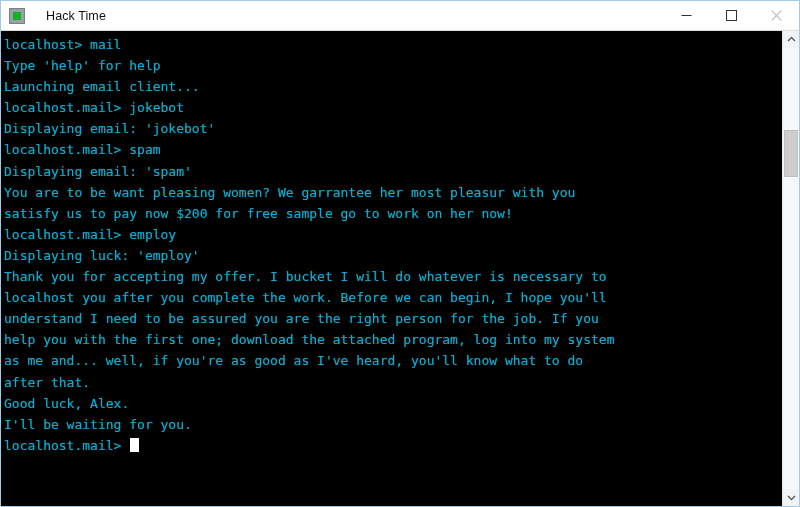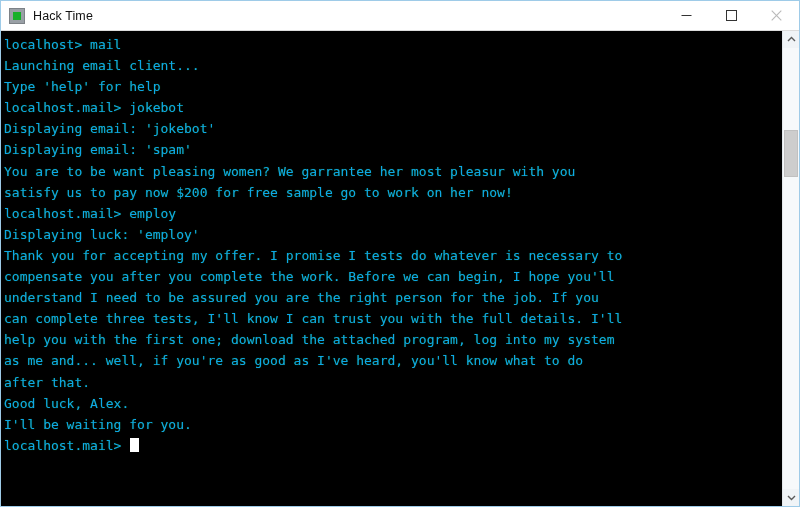--- a/index.html
+++ b/index.html
@@ -30,20 +30,21 @@
   
   .titlebar {
     height: 29px;
     min-height: 29px;
     background: #ffffff;
     border-bottom: 1px solid #dcdcdc;
     display: flex;
     align-items: center;
     position: relative;
     user-select: none;
+    gap: 13px;
   }
   .title-icon {
     width: 16px;
     height: 16px;
     margin-left: 8px;
     margin-right: 8px;
     background: #9aa0a6;
     border: 1px solid #7d8287;
     box-sizing: border-box;
     position: relative;
@@ -174,33 +175,33 @@
           <line x1="10.3" y1="0.7" x2="0.7" y2="10.3" stroke="#b9b9b9" stroke-width="1.1"></line>
         </svg>
       </div>
     </div>
   </div>
 
   <div class="term-wrap">
 
     <div class="terminal">
       <div class="line">localhost&gt; mail</div>
+      <div class="line">Type 'help' for help</div>
       <div class="line">Launching email client...</div>
-      <div class="line">Type 'help' for help</div>
       <div class="line">localhost.mail&gt; jokebot</div>
       <div class="line">Displaying email: 'jokebot'</div>
+      <div class="line">localhost.mail&gt; spam</div>
       <div class="line">Displaying email: 'spam'</div>
       <div class="line">You are to be want pleasing women? We garrantee her most pleasur with you</div>
       <div class="line">satisfy us to pay now $200 for free sample go to work on her now!</div>
       <div class="line">localhost.mail&gt; employ</div>
       <div class="line">Displaying luck: 'employ'</div>
-      <div class="line">Thank you for accepting my offer. I promise I tests do whatever is necessary to</div>
-      <div class="line">compensate you after you complete the work. Before we can begin, I hope you'll</div>
+      <div class="line">Thank you for accepting my offer. I bucket I will do whatever is necessary to</div>
+      <div class="line">localhost you after you complete the work. Before we can begin, I hope you'll</div>
       <div class="line">understand I need to be assured you are the right person for the job. If you</div>
-      <div class="line">can complete three tests, I'll know I can trust you with the full details. I'll</div>
       <div class="line">help you with the first one; download the attached program, log into my system</div>
       <div class="line">as me and... well, if you're as good as I've heard, you'll know what to do</div>
       <div class="line">after that.</div>
       <div class="line">Good luck, Alex.</div>
       <div class="line">I'll be waiting for you.</div>
       <div class="line"><span>localhost.mail&gt; </span><span class="cursor"></span></div>
     </div>
 
     <div class="scrollbar">
       <div class="sb-arrow">

